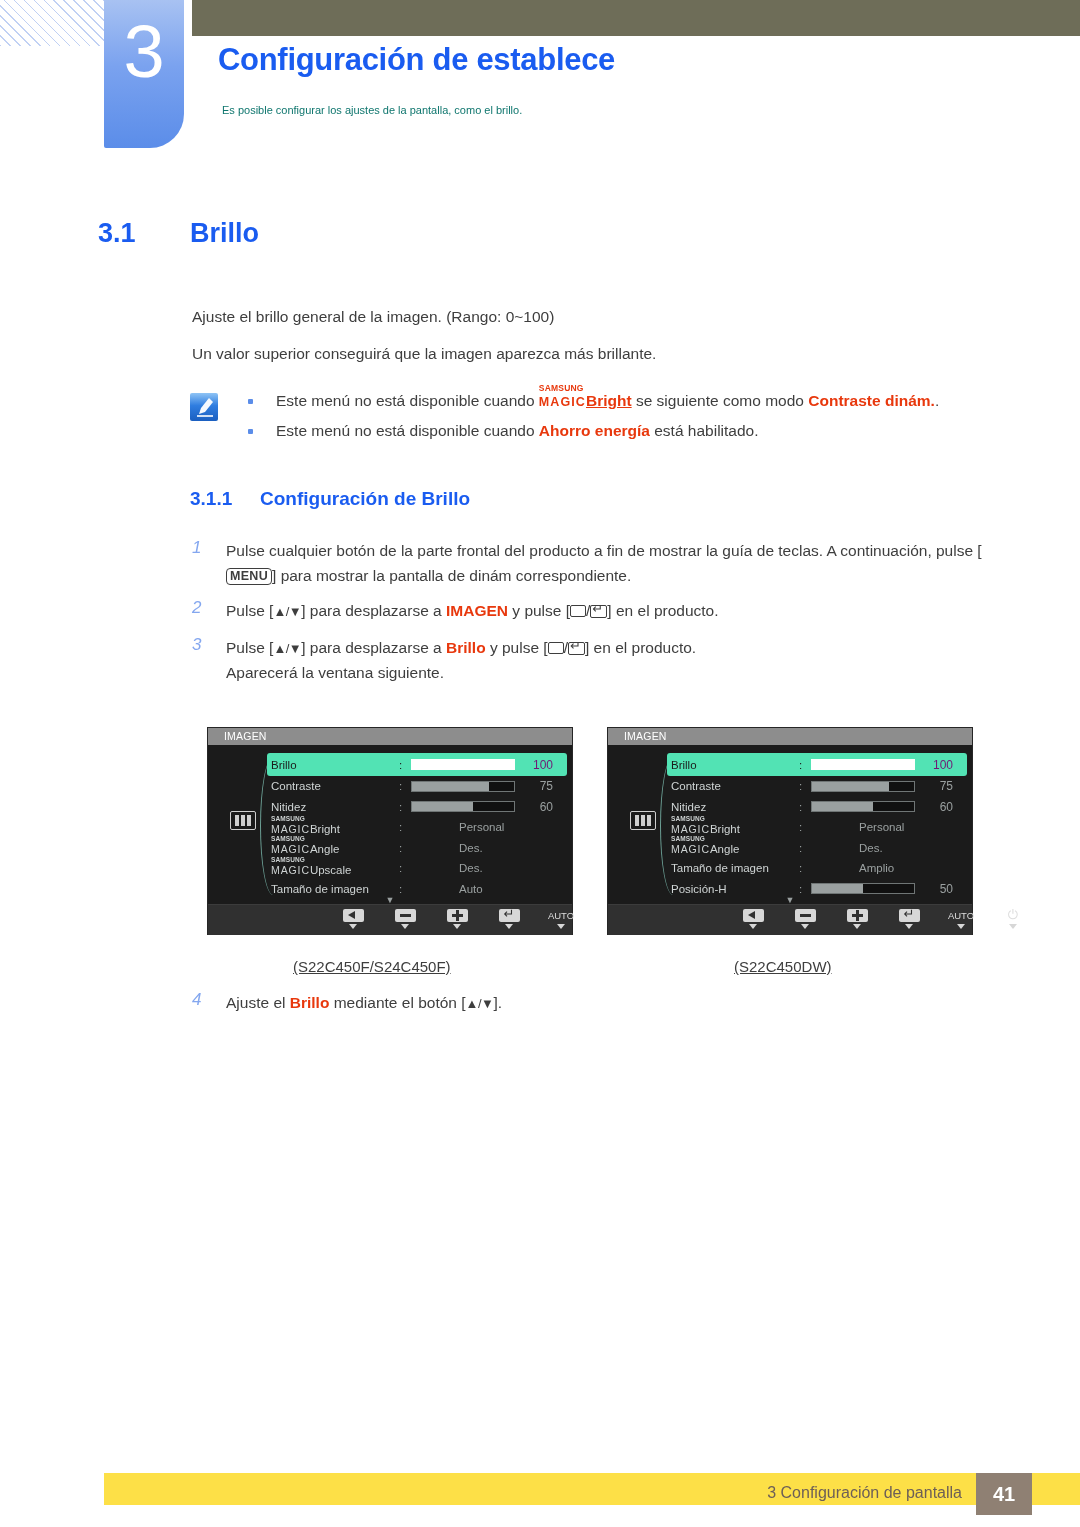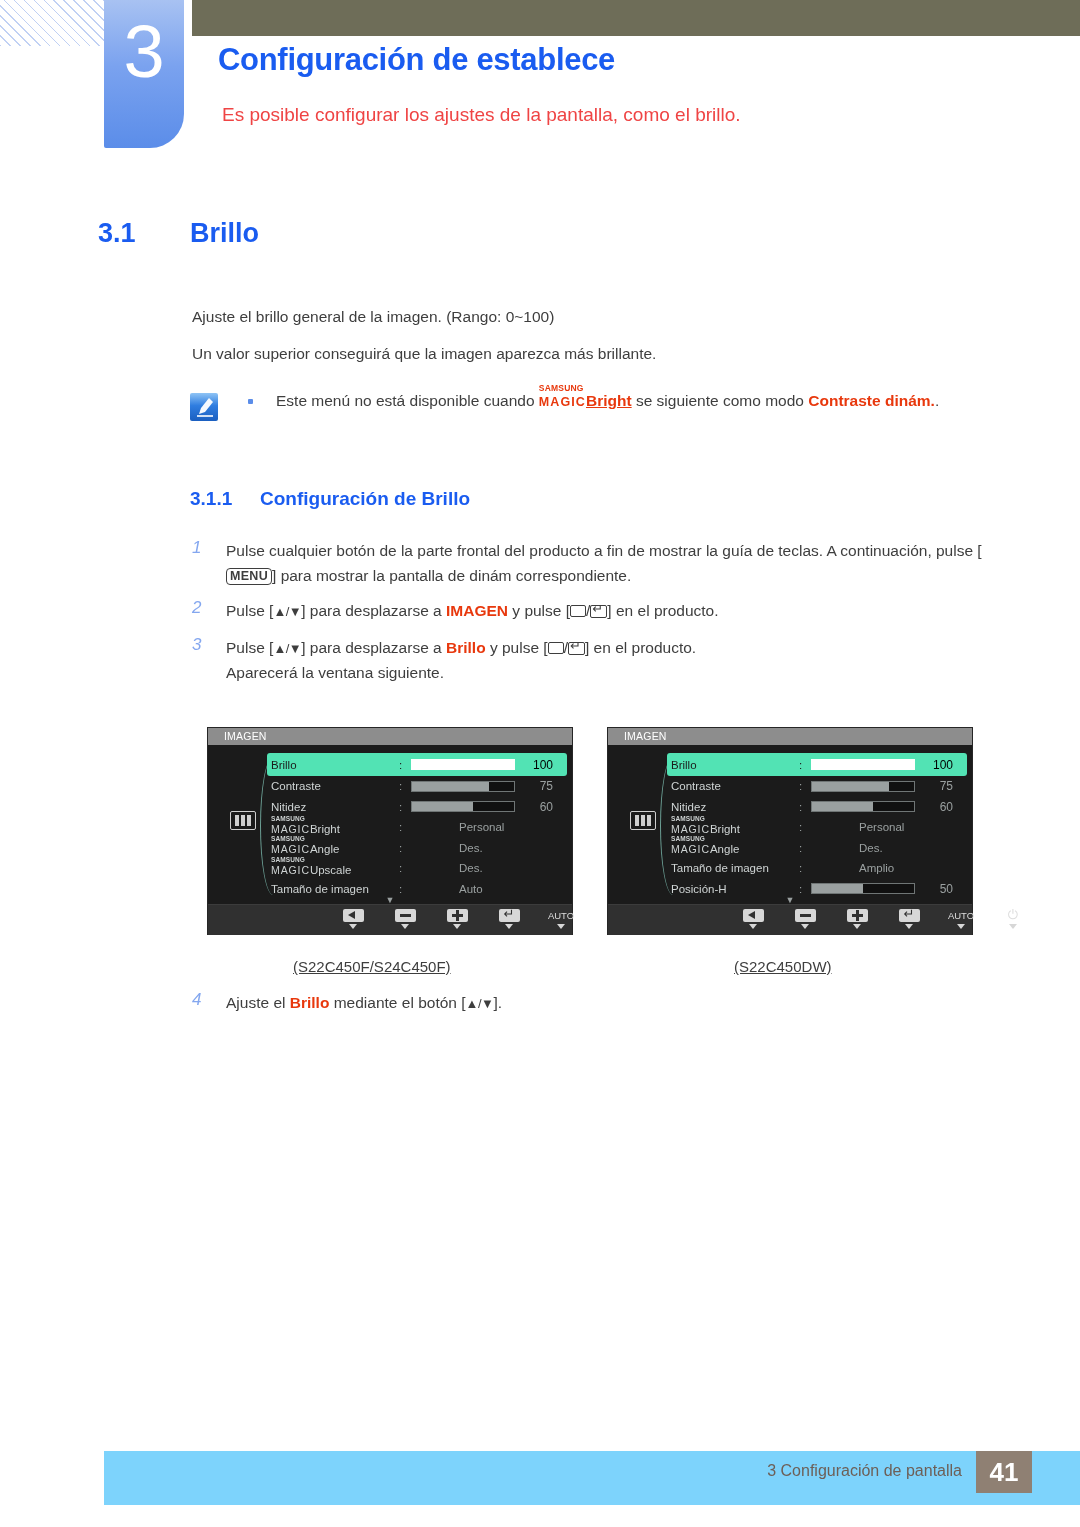--- a/index.html
+++ b/index.html
@@ -58,22 +58,22 @@
     position: absolute;
     left: 218px; top: 42px;
     font-size: 31px;
     font-weight: bold;
     color: #1a5cf0;
     letter-spacing: -0.3px;
   }
   .chapter-desc {
     position: absolute;
     left: 222px; top: 104px;
-    font-size: 19px;
-    color: #ef4444;
+    font-size: 11px;
+    color: #0f766e;
   }
 
   
   .sec-h1 {
     position: absolute;
     left: 98px; top: 218px;
     font-size: 27px;
     font-weight: bold;
     color: #1a5cf0;
   }
@@ -320,21 +320,21 @@
     border-radius: 3px;
     margin-left: -4px;
     padding-left: 4px;
     width: 300px;
     height: 23px;
   }
   .osd-row.sel .lbl { color: #1b1b1b; font-weight: normal; }
   .osd-row.sel .colon { color: #1b1b1b; }
   .osd-row.sel .bar { border-color: #ffffff; background: #52e3b4; }
   .osd-row.sel .bar > span { background: #ffffff; }
-  .osd-row.sel .num { color: #000000; }
+  .osd-row.sel .num { color: #701a75; }
 
   
   .osd-magic { position: relative; display: inline-block; line-height: 1; padding-top: 4px;}
   .osd-magic .sam {
     position: absolute; left: 0; top: -4px;
     font-size: 6.5px; color: #cfd4d4; letter-spacing: .1px; font-weight: bold;
   }
   .osd-magic .mag { font-size: 10.5px; color: #cfd4d4; letter-spacing: .9px; }
   .osd-magic .sfx { font-size: 11.5px; color: #cfd4d4; }
 
@@ -430,37 +430,37 @@
     top: 958px;
     text-decoration: underline;
   }
   .cap-left  { left: 293px; }
   .cap-right { left: 734px; }
 
   
   .footer-bar {
     position: absolute;
     left: 104px; bottom: 22px;
-    width: 976px; height: 54px;
-    background: #7dd3fc;
+    width: 976px; height: 32px;
+    background: #fde047;
   }
   .footer-text {
     position: absolute;
     right: 118px;
     top: 11px;
     font-size: 16px;
     color: #6d5f57;
   }
   .footer-page {
     position: absolute;
     right: 48px; top: 0;
     width: 56px; height: 42px;
     background: #8f8073;
     color: #ffffff;
-    font-size: 26px;
+    font-size: 20px;
     font-weight: bold;
     display: flex;
     align-items: center;
     justify-content: center;
   }
 </style>
 </head>
 <body>
 
 <div class="hatch"></div>
@@ -492,20 +492,24 @@
   <rect x="1" y="1" width="28" height="28" rx="2" fill="url(#ng)"></rect>
   <path d="M20 6 L12 16 L10 22 L16 20 L24 10 Z" fill="#ffffff" opacity="0.95"></path>
   <path d="M8 24 L24 24" stroke="#ffffff" stroke-width="1.6" fill="none"></path>
 </svg>
 
 <div class="note-list">
   <div class="note-item">
     <span class="dot"></span>
     <span>Este menú no está disponible cuando </span><span class="magic"><span class="sam">SAMSUNG</span><span class="mag">MAGIC</span><span class="bright">Bright</span></span><span> se siguiente como modo </span><span class="hl-red">Contraste dinám.</span><span>.</span>
   </div>
+  <div class="note-item">
+    <span class="dot"></span>
+    <span>Este menú no está disponible cuando </span><span class="hl-red">Ahorro energía</span><span> está habilitado.</span>
+  </div>
 </div>
 
 <div class="sec-h2">
   <span class="num">3.1.1</span><span>Configuración de Brillo</span>
 </div>
 
 <div class="step s1">
   <span class="n">1</span>
   <span class="txt"><span>Pulse cualquier botón de la parte frontal del producto a fin de mostrar la guía de teclas. A continuación, pulse [</span><span class="key">MENU</span><span>] para mostrar la pantalla de dinám correspondiente.</span></span>
 </div>

